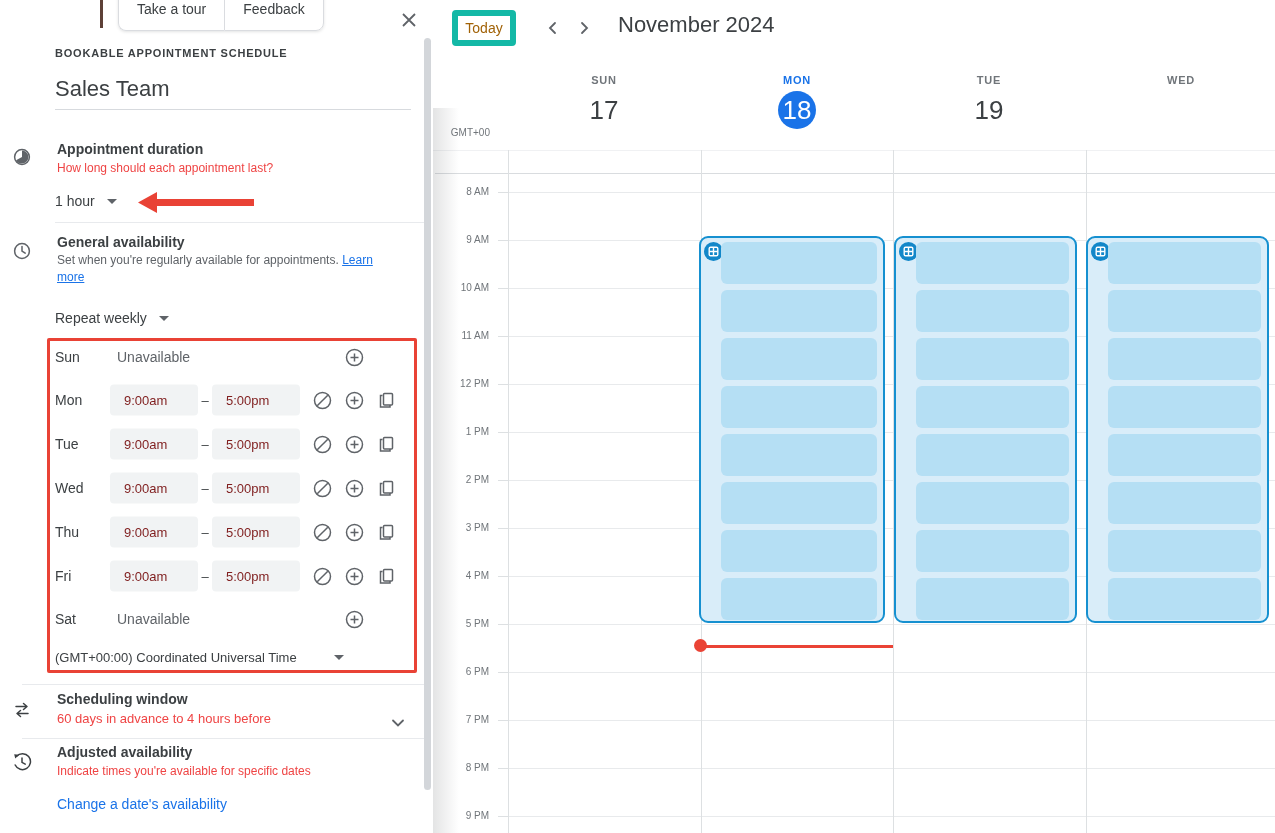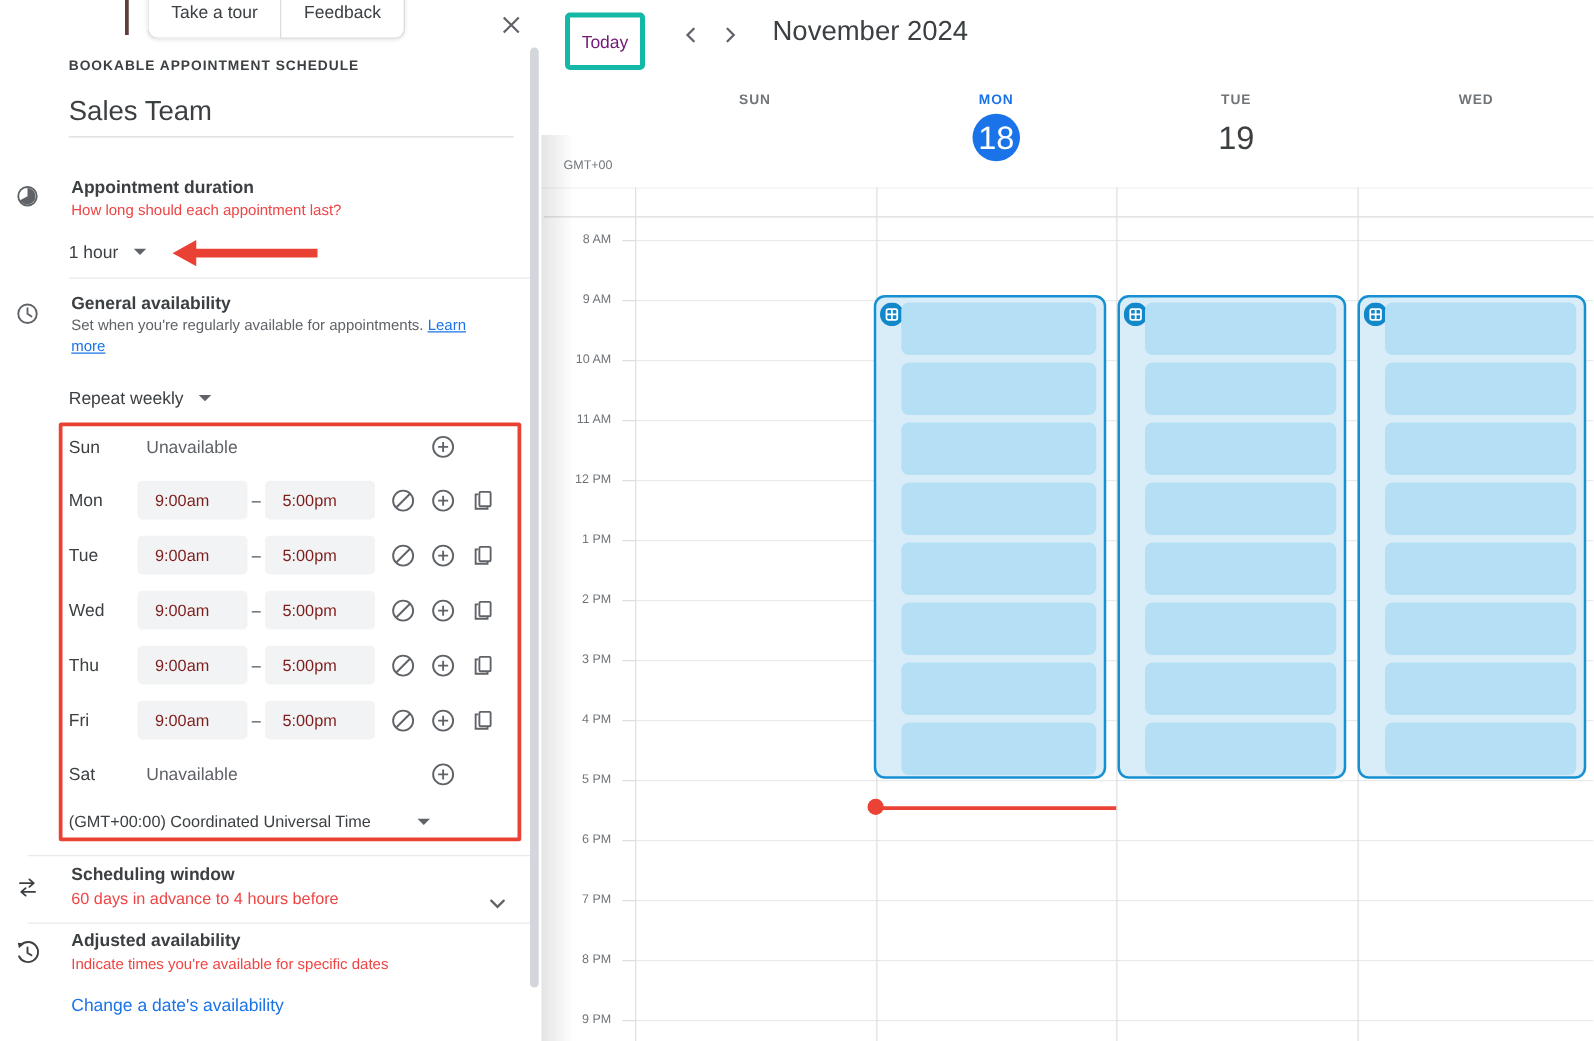--- a/index.html
+++ b/index.html
@@ -51,22 +51,22 @@
     border:3px solid #e94235; border-radius:2px; z-index:5; pointer-events:none; }
   .annot-arrow { position:absolute; left:138px; top:191px; z-index:5; pointer-events:none; }
 
   .big-link { position:absolute; left:57px; top:796px; font-size:14px; font-weight:400; color:#1a73e8; cursor:pointer; }
   .panel-scrollbar { position:absolute; left:424px; top:38px; width:7px; height:752px; background:#d3d6da; border-radius:4px; }
 
   
   .calendar { position:absolute; left:433px; top:0; width:842px; height:833px; background:#fff; }
   .cal-shadow { position:absolute; left:0; top:108px; width:26px; height:725px; z-index:4;
     background:linear-gradient(to right, rgba(60,64,67,.14), rgba(60,64,67,0)); pointer-events:none; }
-  .today-btn { position:absolute; left:19px; top:10px; width:64px; height:46px; background:#fff;
-    border:4px solid #14b8a6; border-radius:4px; font:14px "Liberation Sans",sans-serif; color:#701a75; cursor:pointer; }
+  .today-btn { position:absolute; left:19px; top:10px; width:64px; height:36px; background:#fff;
+    border:6px solid #14b8a6; border-radius:4px; font:14px "Liberation Sans",sans-serif; color:#a16207; cursor:pointer; }
   .nav-btn { position:absolute; top:15px; width:26px; height:26px; background:none; border:none; cursor:pointer;
     display:flex; align-items:center; justify-content:center; }
   .month-title { position:absolute; left:185px; top:12px; font-size:22px; color:#3c4043; }
 
   .day-cell { position:absolute; top:74px; width:120px; transform:translateX(-50%); text-align:center; cursor:pointer; }
   .day-name { font-size:11px; letter-spacing:.8px; color:#70757a; font-weight:700; }
   .day-num { margin-top:5px; font-size:26px; color:#3c4043; line-height:38px; }
   .day-cell.selected .day-name { color:#1a73e8; }
   .day-num-circle { display:inline-block; width:38px; height:38px; border-radius:50%; background:#1a73e8; color:#fff; }
 
@@ -339,20 +339,21 @@
     </button>
     <button class="nav-btn" style="left:138px;">
       <svg width="14" height="14" viewBox="0 0 14 14">
           <path d="M5 2 L10 7 L5 12" fill="none" stroke="#5f6368" stroke-width="1.8" stroke-linecap="round"></path>
         </svg>
     </button>
     <div class="month-title">November 2024</div>
 
     <div class="day-cell" style="left:171px;">
       <div class="day-name">SUN</div>
+      <div class="day-num">17</div>
     </div>
     <div class="day-cell selected" style="left:364px;">
       <div class="day-name">MON</div>
       <div class="day-num"><span class="day-num-circle">18</span></div>
     </div>
     <div class="day-cell" style="left:556px;">
       <div class="day-name">TUE</div>
       <div class="day-num">19</div>
     </div>
     <div class="day-cell" style="left:748px;">

